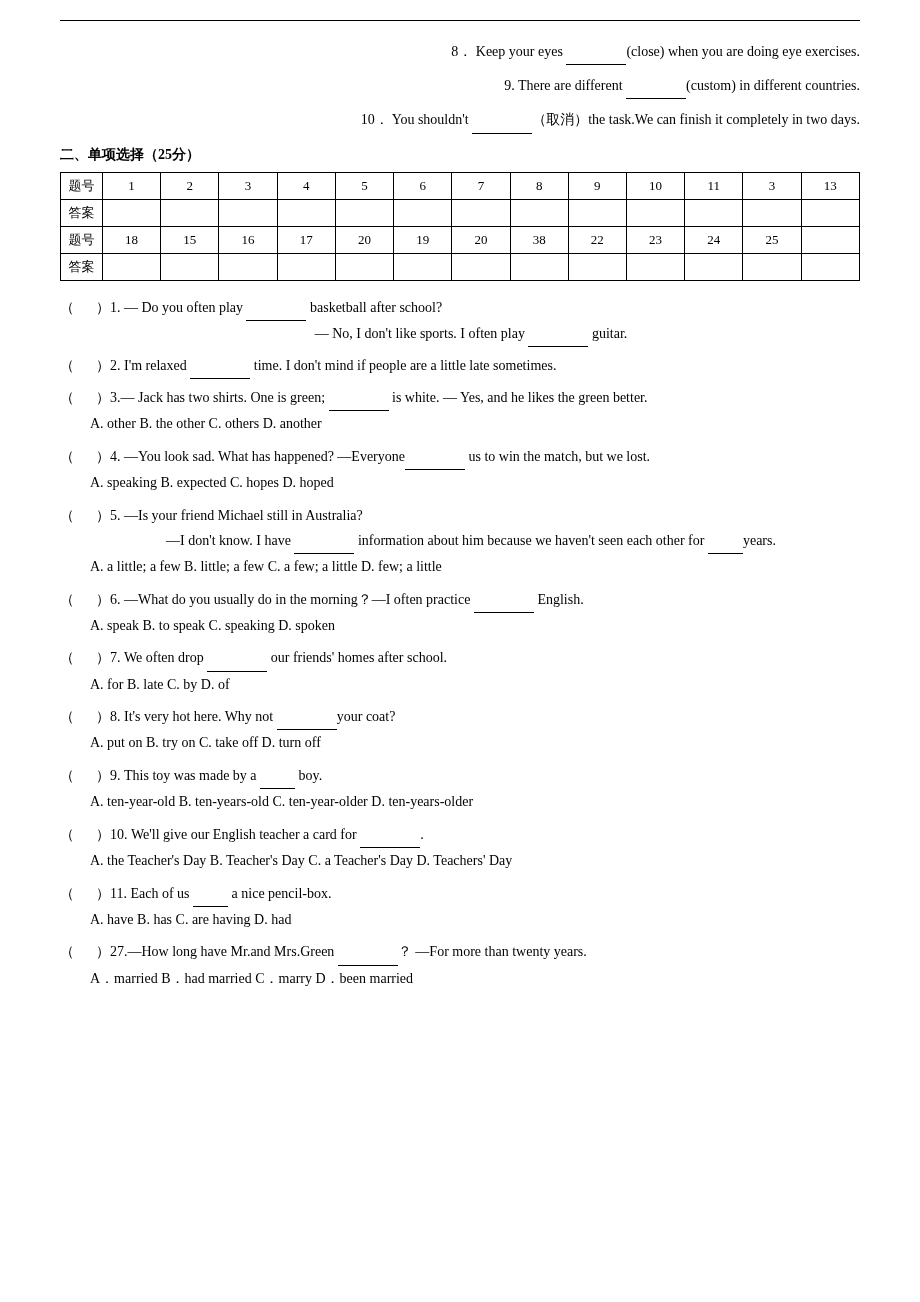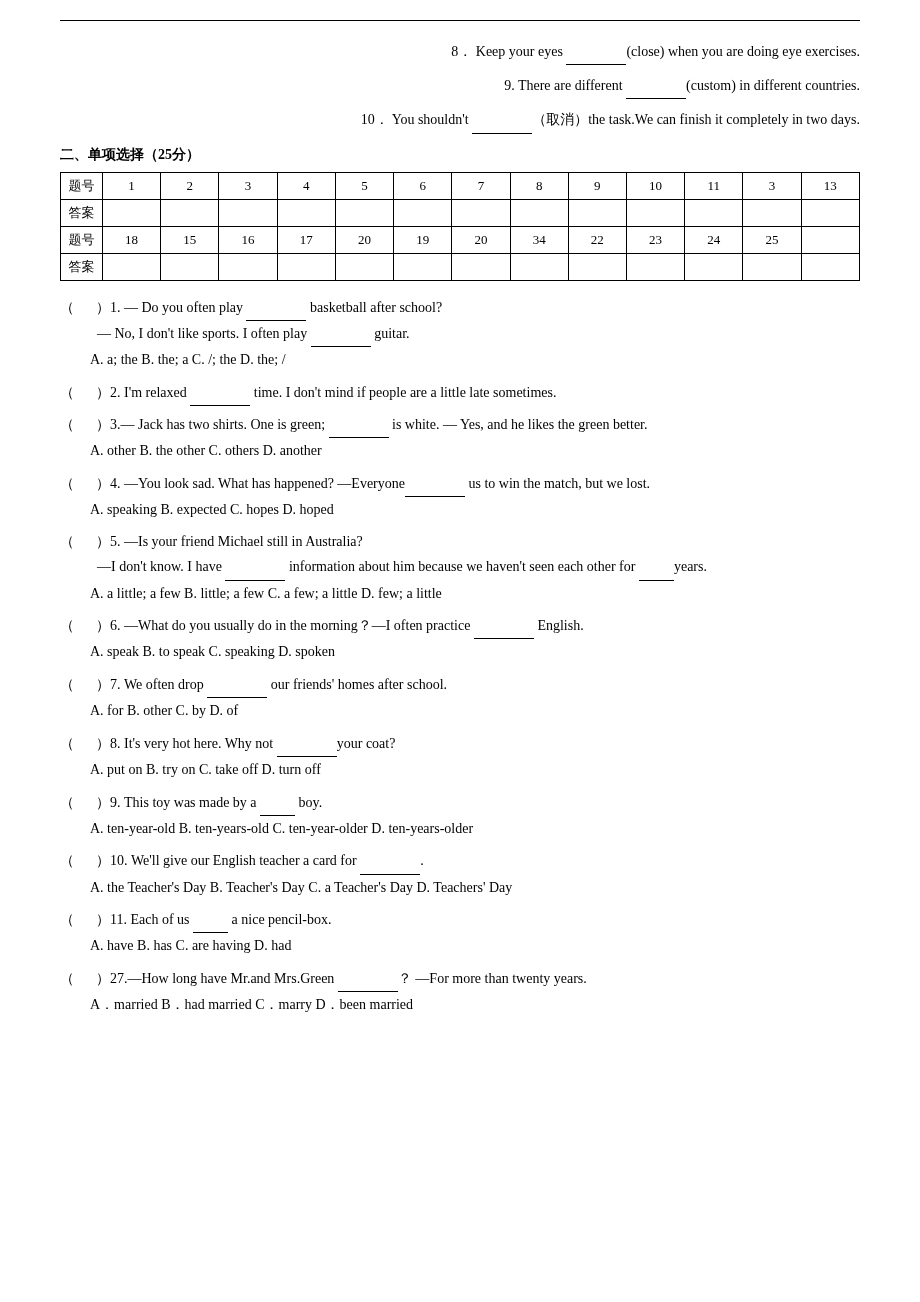--- a/index.html
+++ b/index.html
@@ -60,21 +60,22 @@
       border-bottom: 1px solid #000;
       min-width: 60px;
       text-align: center;
     }
     .blank-sm {
       display: inline-block;
       border-bottom: 1px solid #000;
       min-width: 35px;
     }
     .indent {
-      margin-left: 37px;
+      margin-left: 22px;
+      text-align: center;
     }
     .options-line {
       margin-left: 30px;
       line-height: 1.9;
     }
   </style>
 </head>
 <body>
 
 <div class="top-line"></div>
@@ -130,21 +131,21 @@
   </tr>
   <tr>
     <td class="label-cell">题号</td>
     <td>18</td>
     <td>15</td>
     <td>16</td>
     <td>17</td>
     <td>20</td>
     <td>19</td>
     <td>20</td>
-    <td>34</td>
+    <td>38</td>
     <td>22</td>
     <td>23</td>
     <td>24</td>
     <td>25</td>
     <td></td>
   </tr>
   <tr>
     <td class="label-cell">答案</td>
     <td></td>
     <td></td>
@@ -161,21 +162,20 @@
     <td></td>
   </tr>
 </tbody>
   </table>
 
 <div class="mc-item">
   <span>
     （<span class="bracket">&nbsp;</span>）1. — Do you often play <span class="blank">&nbsp;&nbsp;&nbsp;&nbsp;&nbsp;&nbsp;&nbsp;&nbsp;&nbsp;&nbsp;</span> basketball after school?
   </span>
   <div class="indent">— No, I don't like sports. I often play <span class="blank">&nbsp;&nbsp;&nbsp;&nbsp;&nbsp;&nbsp;&nbsp;&nbsp;</span> guitar.</div>
-  <div class="options-line">A. a; the  B. the; a  C. /; the   D. the; /</div>
 </div>
 
 <div class="mc-item">
   <span>（<span class="bracket">&nbsp;</span>）2. I'm relaxed <span class="blank">&nbsp;&nbsp;&nbsp;&nbsp;&nbsp;&nbsp;</span> time. I don't mind if people are a little late sometimes.</span>
 </div>
 
 <div class="mc-item">
   <span>（<span class="bracket">&nbsp;</span>）3.— Jack has two shirts. One is green; <span class="blank">&nbsp;&nbsp;&nbsp;&nbsp;&nbsp;&nbsp;&nbsp;&nbsp;&nbsp;&nbsp;</span> is white.   — Yes, and he likes the green better.</span>
   <div class="options-line">A. other              B. the other   C. others            D. another</div>
 </div>
@@ -191,21 +191,21 @@
   <div class="options-line">A. a little; a few         B. little; a few C. a few; a little         D. few; a little</div>
 </div>
 
 <div class="mc-item">
   <span>（<span class="bracket">&nbsp;</span>）6. —What do you usually do in the morning？—I often practice <span class="blank">&nbsp;&nbsp;&nbsp;&nbsp;&nbsp;&nbsp;&nbsp;&nbsp;&nbsp;&nbsp;</span> English.</span>
   <div class="options-line">A. speak          B. to speak       C. speaking   D. spoken</div>
 </div>
 
 <div class="mc-item">
   <span>（<span class="bracket">&nbsp;</span>）7. We often drop <span class="blank">&nbsp;&nbsp;&nbsp;&nbsp;&nbsp;&nbsp;&nbsp;&nbsp;&nbsp;&nbsp;</span> our friends' homes after school.</span>
-  <div class="options-line">A. for       B. other       C. by       D. of</div>
+  <div class="options-line">A. for       B. late       C. by       D. of</div>
 </div>
 
 <div class="mc-item">
   <span>（<span class="bracket">&nbsp;</span>）8. It's very hot here. Why not <span class="blank">&nbsp;&nbsp;&nbsp;&nbsp;&nbsp;&nbsp;&nbsp;</span>your coat?</span>
   <div class="options-line">A. put on    B. try on  C. take off     D. turn off</div>
 </div>
 
 <div class="mc-item">
   <span>（<span class="bracket">&nbsp;&nbsp;&nbsp;&nbsp;</span>）9. This toy was made by a <span class="blank-sm">&nbsp;&nbsp;&nbsp;&nbsp;</span> boy.</span>
   <div class="options-line">A. ten-year-old      B. ten-years-old    C. ten-year-older   D. ten-years-older</div>

